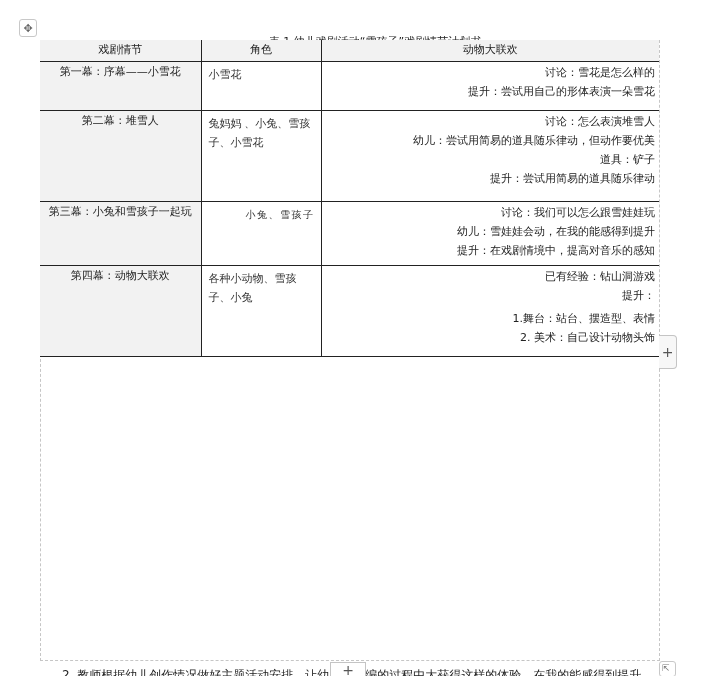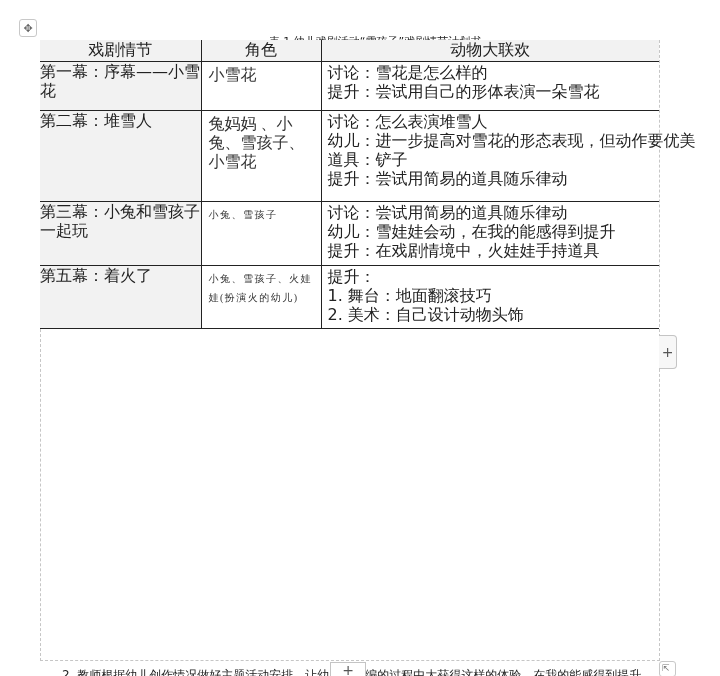--- a/index.html
+++ b/index.html
@@ -20,35 +20,35 @@
     .table-frame {
       position: absolute; left: 40px; top: 40px; width: 620px; height: 621px;
       border: 1px dashed #c6c6c6; border-bottom: 1px dashed #c6c6c6;
     }
     table.plan {
       position: absolute; left: 40px; top: 40px; width: 619px;
       border-collapse: collapse; table-layout: fixed;
     }
     table.plan th, table.plan td {
       border: 1px solid #222; vertical-align: top; font-weight: normal;
-      font-size: 16px; line-height: 19px;
+      font-size: 11px; line-height: 19px;
     }
     table.plan tr:first-child th { border-top: none; }
     table.plan th:first-child, table.plan td:first-child { border-left: none; }
     table.plan th:last-child, table.plan td:last-child { border-right: none; }
     table.plan thead th {
       background: #f2f2f2; height: 21px; text-align: center; vertical-align: middle;
       line-height: 20px; color: #222;
     }
     td.scene {
-      background: #f2f2f2; text-align: left; vertical-align: middle; color: #222;
+      background: #f2f2f2; text-align: center; vertical-align: middle; color: #222;
     }
     td.roles { padding: 3px 6px 0 7px; color: #333; font-family: Liberation Serif, serif; }
-    td.roles.spaced { letter-spacing: 1.5px; font-size: 10px; }
-    td.points { padding: 1px 4px 0 6px; color: #222; }
+    td.roles.spaced { letter-spacing: 1.5px; font-size: 10px; text-align: right; }
+    td.points { padding: 1px 4px 0 6px; color: #222; text-align: right; }
     td.points .ln { display: block; white-space: nowrap; }
     td.points .ln.wrap { white-space: normal; }
     td.points .gap { margin-top: 4px; }
 
     .add-col-button {
       position: absolute; left: 659px; top: 335px; width: 18px; height: 34px;
       border: 1px solid #c4c4c4; border-left: none; border-radius: 0 4px 4px 0;
       background: #f7f7f7; color: #555; font-size: 14px;
       display: flex; align-items: center; justify-content: center;
     }
@@ -99,40 +99,41 @@
       <td class="points">
         <span class="ln">讨论：雪花是怎么样的</span>
         <span class="ln">提升：尝试用自己的形体表演一朵雪花</span>
       </td>
     </tr>
     <tr style="height:91px">
       <td class="scene">第二幕：堆雪人</td>
       <td class="roles">兔妈妈 、小兔、雪孩子、小雪花</td>
       <td class="points">
         <span class="ln">讨论：怎么表演堆雪人</span>
-        <span class="ln">幼儿：进一步提高对雪花的形态表现，但动作要优美</span>
+        <span class="ln">幼儿：尝试用简易的道具随乐律动，但动作要优美</span>
         <span class="ln">道具：铲子</span>
         <span class="ln">提升：尝试用简易的道具随乐律动</span>
       </td>
     </tr>
     <tr style="height:64px">
       <td class="scene">第三幕：小兔和雪孩子一起玩</td>
       <td class="roles spaced">小兔、雪孩子</td>
       <td class="points">
-        <span class="ln">讨论：尝试用简易的道具随乐律动</span>
+        <span class="ln">讨论：我们可以怎么跟雪娃娃玩</span>
         <span class="ln">幼儿：雪娃娃会动，在我的能感得到提升</span>
-        <span class="ln">提升：在戏剧情境中，火娃娃手持道具</span>
+        <span class="ln">提升：在戏剧情境中，提高对音乐的感知</span>
       </td>
     </tr>
-    <tr style="height:63px">
-      <td class="scene">第五幕：着火了</td>
-      <td class="roles spaced">小兔、雪孩子、火娃娃(扮演火的幼儿)</td>
+    <tr style="height:91px">
+      <td class="scene">第四幕：动物大联欢</td>
+      <td class="roles">各种小动物、雪孩子、小兔</td>
       <td class="points">
+        <span class="ln" style="padding-left:2px">已有经验：钻山洞游戏</span>
         <span class="ln">提升：</span>
-        <span class="ln">1. 舞台：地面翻滚技巧</span>
+        <span class="ln gap">1.舞台：站台、摆造型、表情</span>
         <span class="ln">2. 美术：自己设计动物头饰</span>
       </td>
     </tr>
   </tbody>
 </table>
 
 <div class="add-col-button">+</div>
 
 <div class="bottom-line">2. 教师根据幼儿创作情况做好主题活动安排，让幼儿在创编的过程中大获得这样的体验，在我的能感得到提升</div>
 

